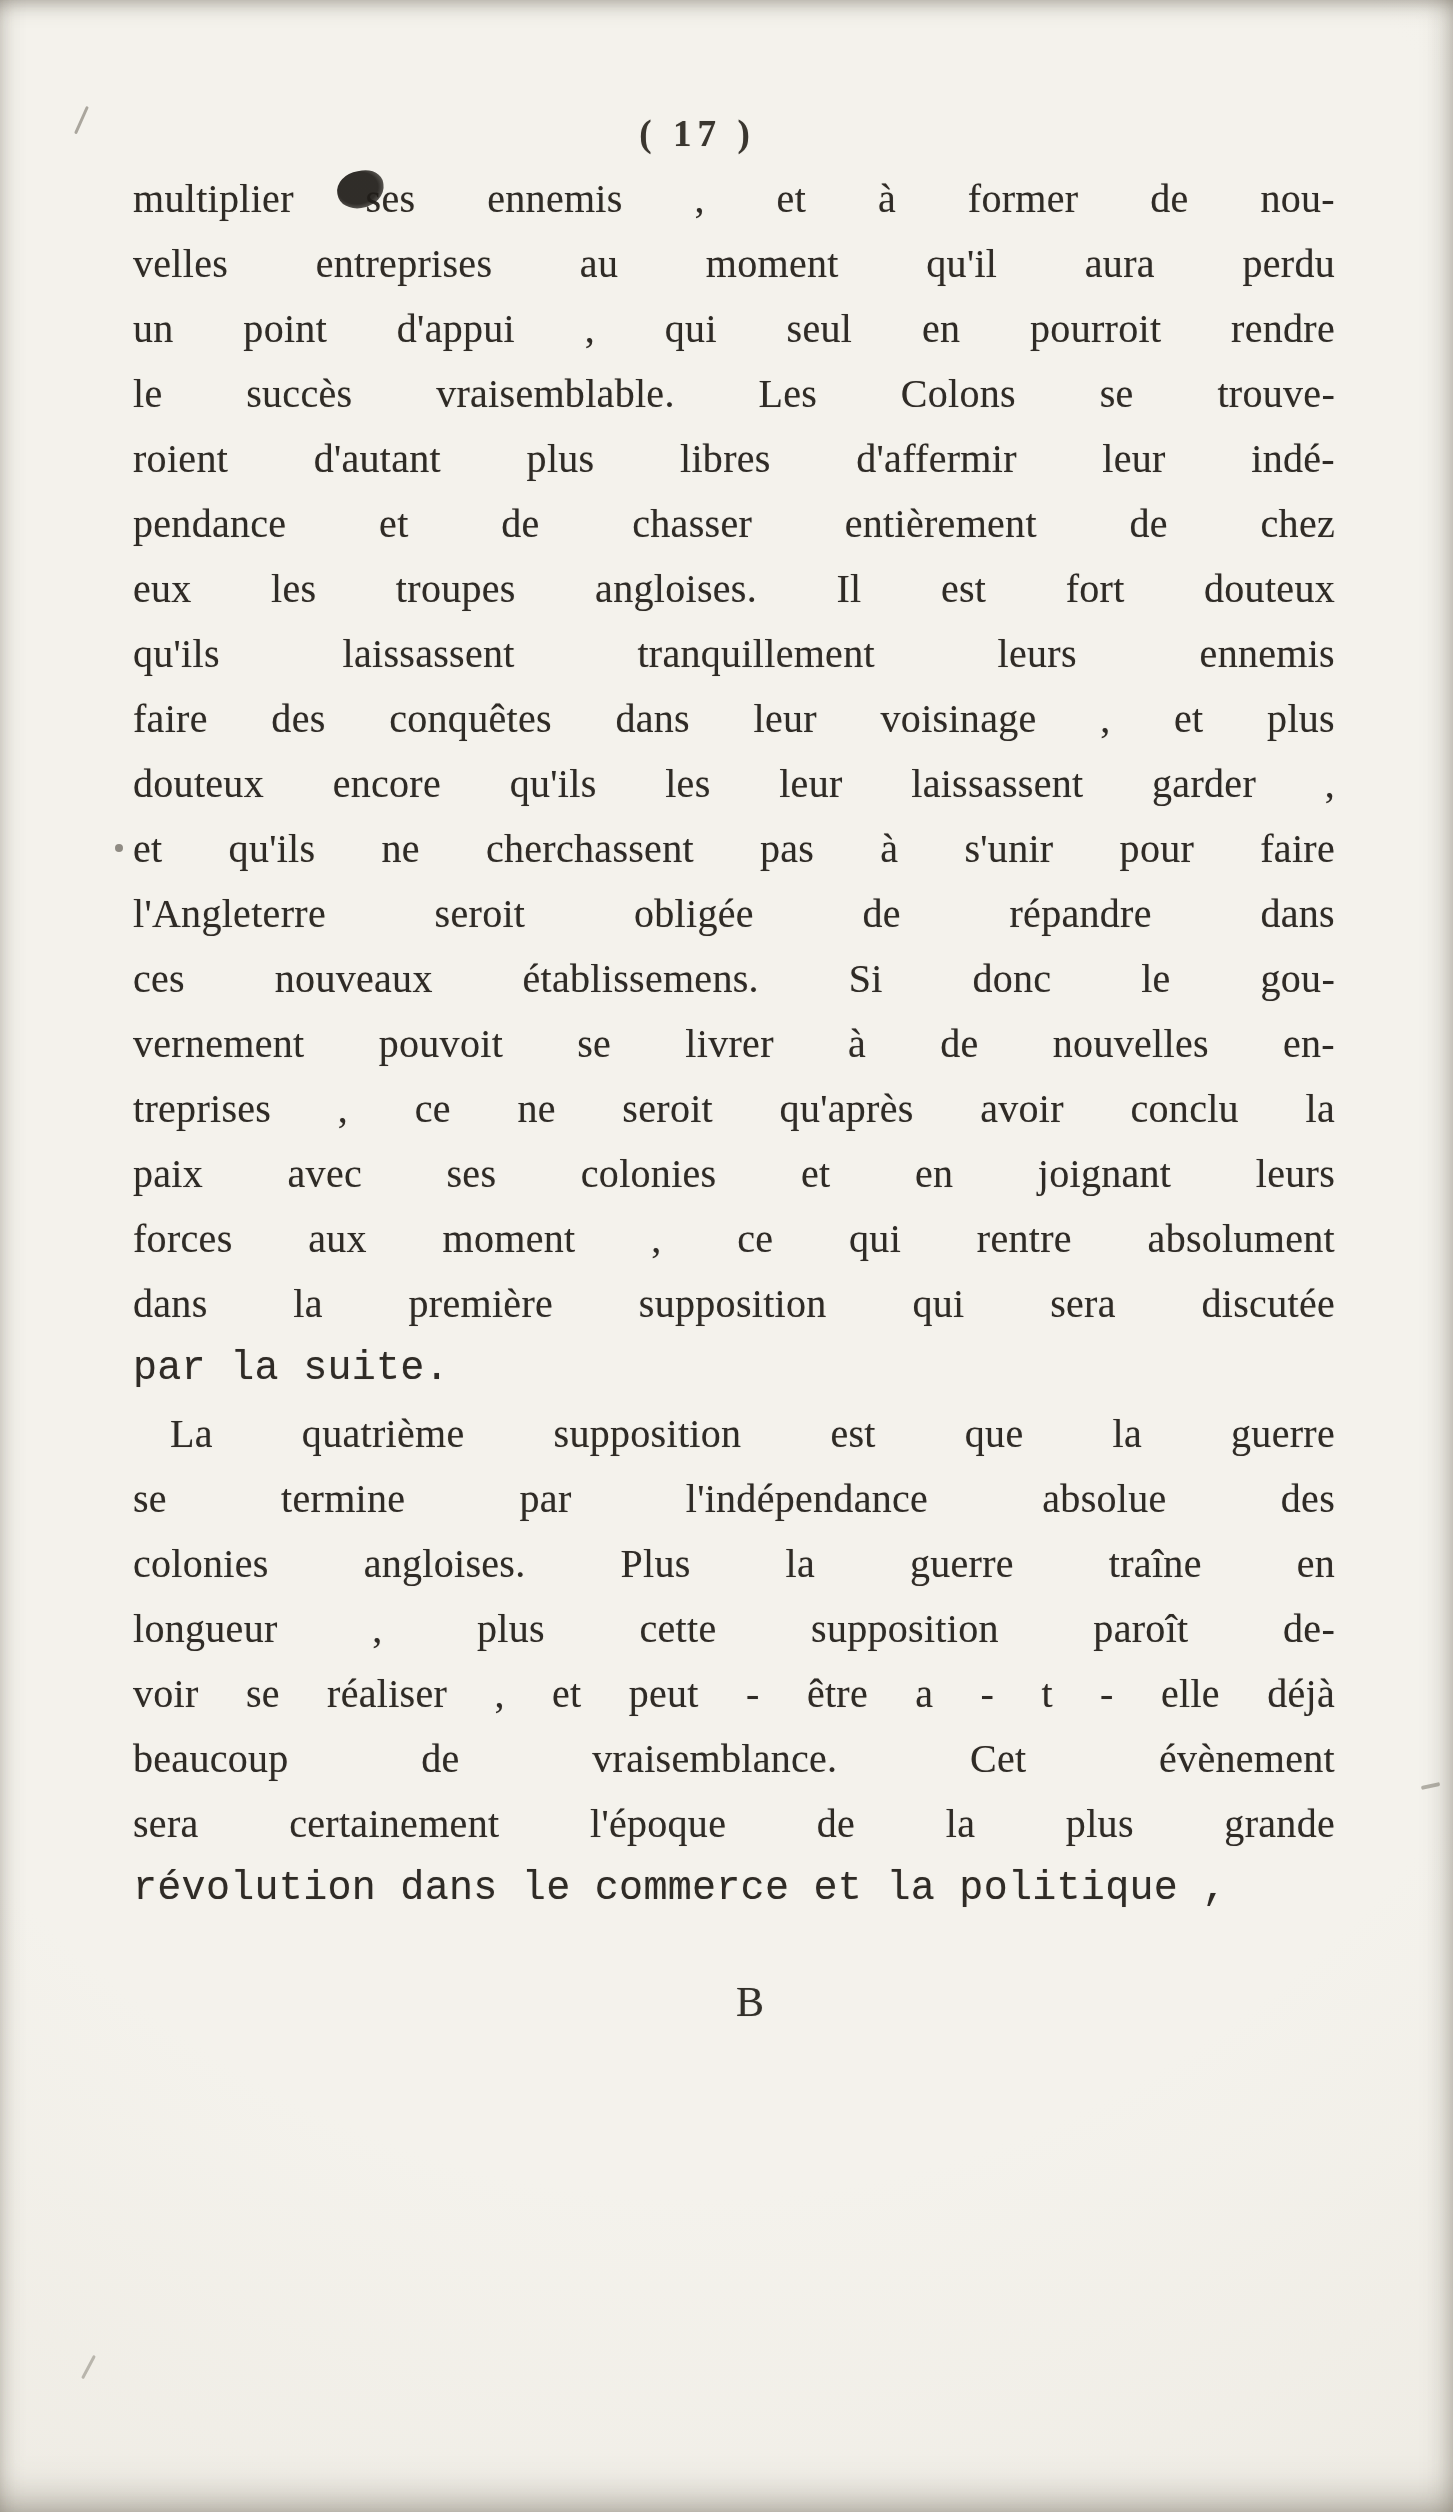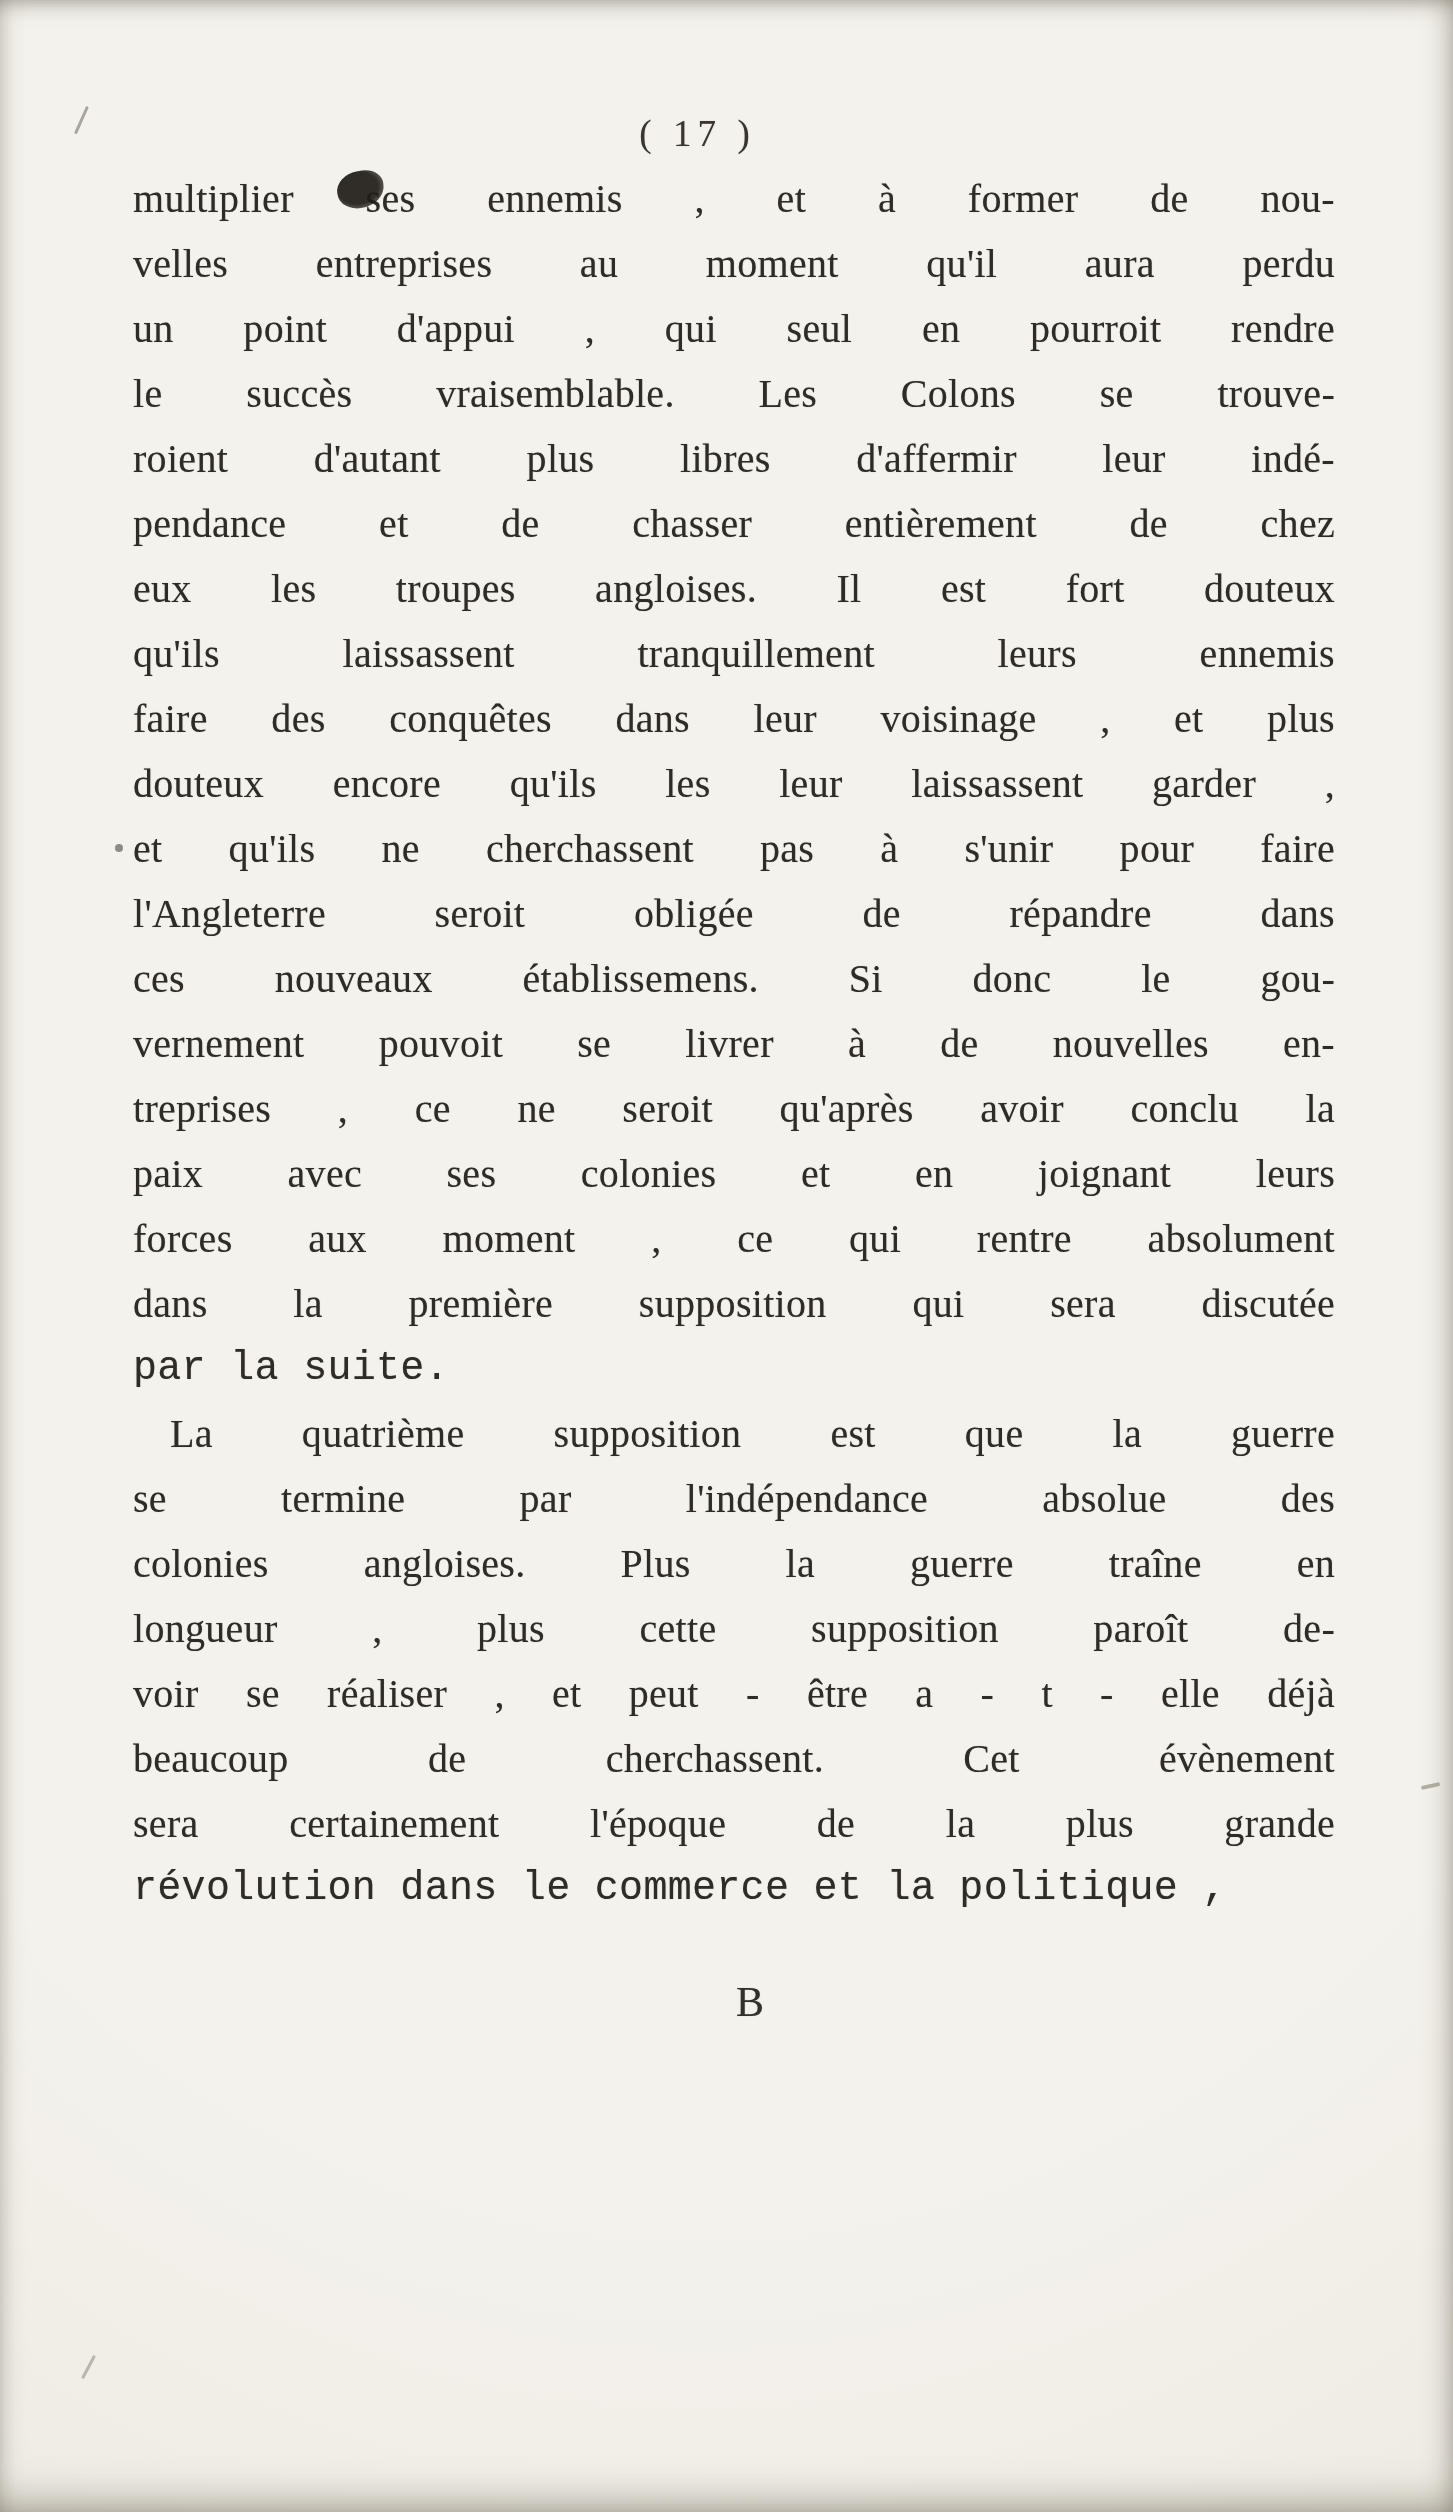--- a/index.html
+++ b/index.html
@@ -35,20 +35,21 @@
   .page-number {
     position: absolute;
     top: 112px;
     left: 0;
     width: 1395px;
     text-align: center;
     font-size: 37px;
     letter-spacing: 6.1px;
     color: #3a362f;
     text-shadow: 0 0 0.9px rgba(55, 50, 42, 0.35);
+    font-weight: bold;
   }
   .textblock {
     position: absolute;
     left: 133px;
     top: 166px;
     width: 1202px;
   }
   .line {
     font-size: 40px;
     line-height: 65px;
@@ -159,21 +160,21 @@
         <div class="line">forces aux moment , ce qui rentre absolument</div>
         <div class="line">dans la première supposition qui sera discutée</div>
         <div class="line last">par la suite.</div>
       </div>
     <div class="para-indent">
         <div class="line indent">La quatrième supposition est que la guerre</div>
         <div class="line">se termine par l'indépendance absolue des</div>
         <div class="line">colonies angloises. Plus la guerre traîne en</div>
         <div class="line">longueur , plus cette supposition paroît de-</div>
         <div class="line">voir se réaliser , et peut - être a - t - elle déjà</div>
-        <div class="line">beaucoup de cherchassent. Cet évènement</div>
+        <div class="line">beaucoup de vraisemblance. Cet évènement</div>
         <div class="line">sera certainement l'époque de la plus grande</div>
         <div class="line last">révolution dans le commerce et la politique ,</div>
       </div>
   </div>
 
   <div class="signature">B</div>
 
   <div class="ink-blot"></div>
 
   <div class="artifact slash-top"></div>

